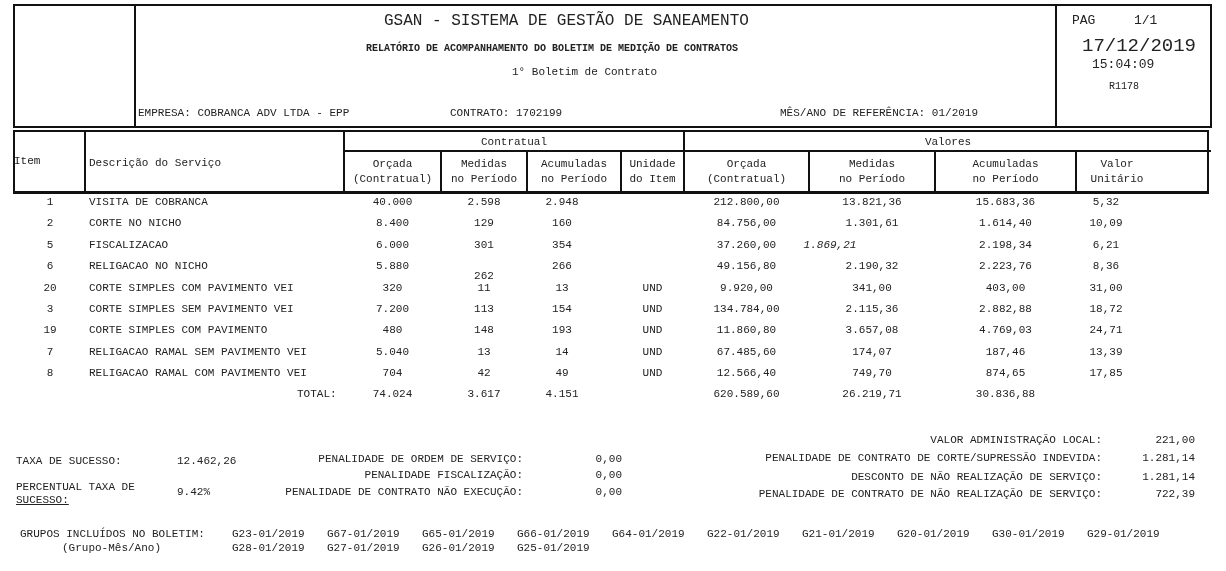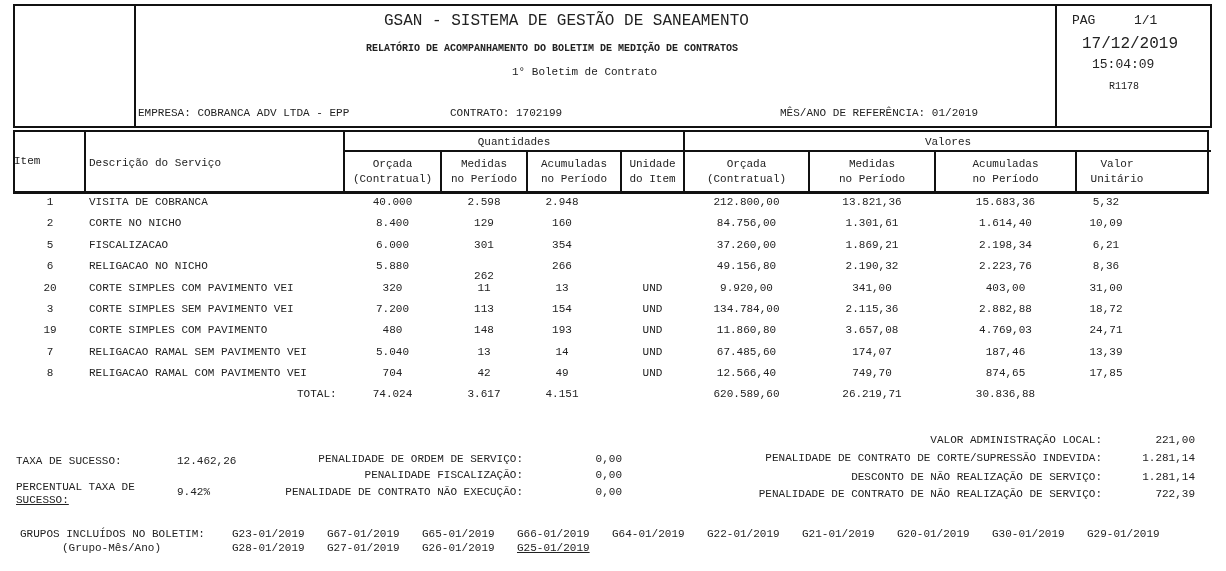--- a/index.html
+++ b/index.html
@@ -34,39 +34,39 @@
 </div>
 <div class="abs title" style="left:384px; top:12px;">GSAN - SISTEMA DE GESTÃO DE SANEAMENTO</div>
 <div class="abs subtitle" style="left:366px; top:43px;">RELATÓRIO DE ACOMPANHAMENTO DO BOLETIM DE MEDIÇÃO DE CONTRATOS</div>
 <div class="abs" style="left:512px; top:66px;">1° Boletim de Contrato</div>
 <div class="abs" style="left:138px; top:107px;">EMPRESA: COBRANCA ADV LTDA - EPP</div>
 <div class="abs" style="left:450px; top:107px;">CONTRATO: 1702199</div>
 <div class="abs" style="left:780px; top:107px;">MÊS/ANO DE REFERÊNCIA: 01/2019</div>
 
 <div class="abs" style="left:1072px; top:13px; font-size:13px;">PAG</div>
 <div class="abs" style="left:1134px; top:13px; font-size:13px;">1/1</div>
-<div class="abs" style="left:1082px; top:35px; font-size:16px;">17/12/2019</div>
+<div class="abs" style="left:1082px; top:35px; font-size:19px;">17/12/2019</div>
 <div class="abs" style="left:1092px; top:57px; font-size:13px;">15:04:09</div>
 <div class="abs" style="left:1109px; top:81px; font-size:10px;">R1178</div>
 
 <div class="th-box"></div>
 <div class="vline" style="left:84px; top:131px; height:62px;"></div>
 <div class="vline" style="left:343px; top:131px; height:62px;"></div>
 <div class="vline" style="left:683px; top:131px; height:62px;"></div>
 <div class="hline" style="left:343px; top:150px; width:868px;"></div>
 <div class="vline" style="left:440px; top:151px; height:42px;"></div>
 <div class="vline" style="left:526px; top:151px; height:42px;"></div>
 <div class="vline" style="left:620px; top:151px; height:42px;"></div>
 <div class="vline" style="left:808px; top:151px; height:42px;"></div>
 <div class="vline" style="left:934px; top:151px; height:42px;"></div>
 <div class="vline" style="left:1075px; top:151px; height:42px;"></div>
 
 <div class="thc" style="left:14px; top:154px; text-align:left;">Item</div>
 <div class="thc" style="left:89px; top:156px; text-align:left;">Descrição do Serviço</div>
-<div class="thc" style="left:345px; top:135px; width:338px;">Quantidades</div>
+<div class="thc" style="left:345px; top:135px; width:338px;">Contratual</div>
 <div class="thc" style="left:685px; top:135px; width:526px;">Valores</div>
 <div class="thc" style="left:345px; top:157px; width:95px;">Orçada
 (Contratual)</div>
 <div class="thc" style="left:442px; top:157px; width:84px;">Medidas
 no Período</div>
 <div class="thc" style="left:528px; top:157px; width:92px;">Acumuladas
 no Período</div>
 <div class="thc" style="left:622px; top:157px; width:61px;">Unidade
 do Item</div>
 <div class="thc" style="left:685px; top:157px; width:123px;">Orçada
@@ -107,21 +107,21 @@
   </div>
 
   <div>
     <div class="cell c" style="left: 30px; width: 40px; top: 238.8px;">5</div>
     <div class="cell" style="left: 89px; top: 238.8px;">FISCALIZACAO</div>
     <div class="cell c" style="left: 345px; width: 95px; top: 238.8px;">6.000</div>
     <div class="cell c" style="left: 442px; width: 84px; top: 238.8px;">301</div>
     <div class="cell c" style="left: 516px; width: 92px; top: 238.8px;">354</div>
     <div class="cell c" style="left: 622px; width: 61px; top: 238.8px;"></div>
     <div class="cell c" style="left: 685px; width: 123px; top: 238.8px;">37.260,00</div>
-    <div class="cell c" style="left: 810px; width: 124px; top: 238.8px;">1.869,21</div>
+    <div class="cell c" style="left: 768px; width: 124px; top: 238.8px; font-style: italic;">1.869,21</div>
     <div class="cell c" style="left: 936px; width: 139px; top: 238.8px;">2.198,34</div>
     <div class="cell c" style="left: 1077px; width: 58px; top: 238.8px;">6,21</div>
   </div>
 
   <div>
     <div class="cell c" style="left: 30px; width: 40px; top: 260.2px;">6</div>
     <div class="cell" style="left: 89px; top: 260.2px;">RELIGACAO NO NICHO</div>
     <div class="cell c" style="left: 345px; width: 95px; top: 260.2px;">5.880</div>
     <div class="cell c" style="left: 442px; width: 84px; top: 260.2px; margin-top: 10px;">262</div>
     <div class="cell c" style="left: 516px; width: 92px; top: 260.2px;">266</div>
@@ -229,14 +229,14 @@
   <div class="abs r" style="left:640px; top:471px; width:462px;">DESCONTO DE NÃO REALIZAÇÃO DE SERVIÇO:</div>
   <div class="abs r" style="left:1110px; top:471px; width:85px;">1.281,14</div>
   <div class="abs r" style="left:640px; top:488px; width:462px;">PENALIDADE DE CONTRATO DE NÃO REALIZAÇÃO DE SERVIÇO:</div>
   <div class="abs r" style="left:1110px; top:488px; width:85px;">722,39</div>
 </div>
 
 <div>
   <div class="abs" style="left:20px; top:528px;">GRUPOS INCLUÍDOS NO BOLETIM:</div>
   <div class="abs" style="left:62px; top:542px;">(Grupo-Mês/Ano)</div>
   <div class="abs" id="grupos-line1" style="left:232px; top:528px;"><span style="display: inline-block; width: 95px;">G23-01/2019</span><span style="display: inline-block; width: 95px;">G67-01/2019</span><span style="display: inline-block; width: 95px;">G65-01/2019</span><span style="display: inline-block; width: 95px;">G66-01/2019</span><span style="display: inline-block; width: 95px;">G64-01/2019</span><span style="display: inline-block; width: 95px;">G22-01/2019</span><span style="display: inline-block; width: 95px;">G21-01/2019</span><span style="display: inline-block; width: 95px;">G20-01/2019</span><span style="display: inline-block; width: 95px;">G30-01/2019</span><span style="display: inline-block; width: 95px;">G29-01/2019</span></div>
-  <div class="abs" id="grupos-line2" style="left:232px; top:542px;"><span style="display: inline-block; width: 95px;">G28-01/2019</span><span style="display: inline-block; width: 95px;">G27-01/2019</span><span style="display: inline-block; width: 95px;">G26-01/2019</span><span style="display: inline-block; width: 95px; text-decoration: underline;">G25-01/2019</span></div>
+  <div class="abs" id="grupos-line2" style="left:232px; top:542px;"><span style="display: inline-block; width: 95px;">G28-01/2019</span><span style="display: inline-block; width: 95px;">G27-01/2019</span><span style="display: inline-block; width: 95px;">G26-01/2019</span><span style="display: inline-block; width: 95px;">G25-01/2019</span></div>
 </div>
 
 </body></html>

